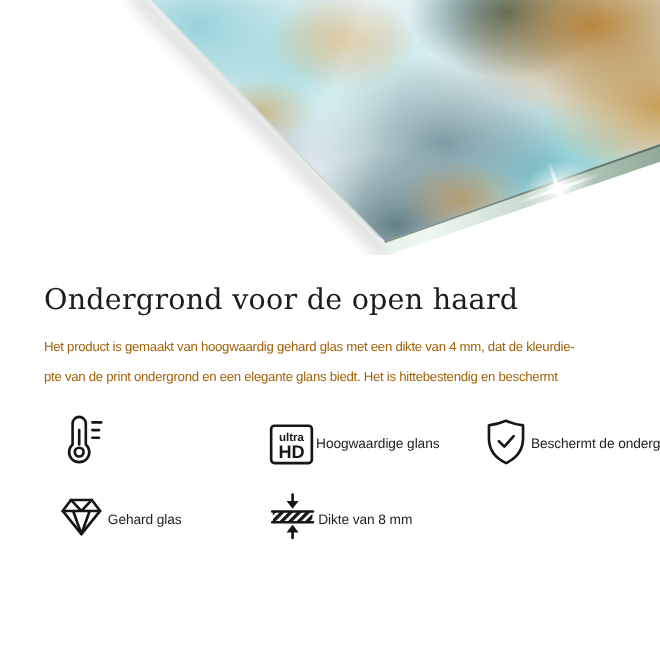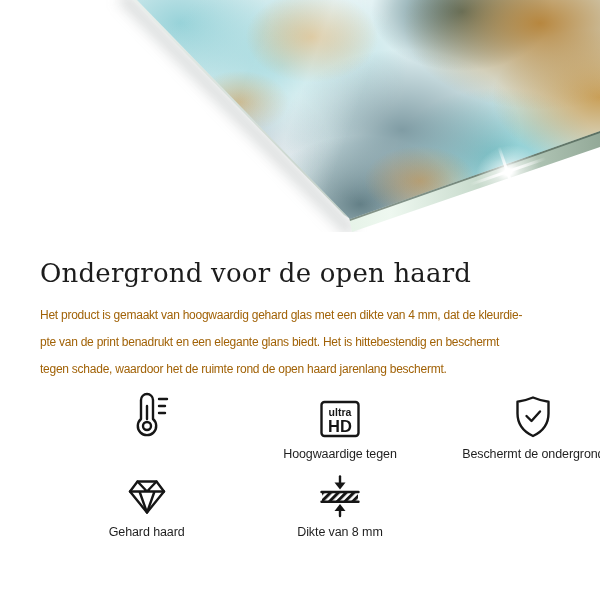--- a/index.html
+++ b/index.html
@@ -70,21 +70,21 @@
   }
   .headline span{display:block;}
   .desc{margin-top:12px;font-size:12px;line-height:27px;color:#a16207;letter-spacing:-0.25px;}
   .desc span{display:block;white-space:nowrap;}
 
   
   .features{
     display:grid;grid-template-columns:repeat(3,1fr);grid-template-rows:76px auto;
     row-gap:8px;width:580px;margin:6px 0 0 10px;
   }
-  .feature{display:flex;flex-direction:column;align-items:center;}
+  .feature{display:flex;flex-direction:row;align-items:center;}
   .icon-box{height:52px;display:flex;align-items:flex-end;justify-content:center;}
   .features .row2 .icon-box{height:46px;align-items:center;}
   .feature .label{margin-top:6px;font-size:12.5px;color:#1f1f1f;letter-spacing:-0.1px;}
   svg{display:block;}
   .stroke{fill:none;stroke:#161616;stroke-width:2.4;stroke-linecap:round;stroke-linejoin:round;}
   .fill{fill:#161616;stroke:none;}
   .uhd-top{font-family:"Liberation Sans",sans-serif;font-size:10.5px;font-weight:700;fill:#161616;}
   .uhd-bottom{font-family:"Liberation Sans",sans-serif;font-size:16.5px;font-weight:800;fill:#161616;}
 </style>
 </head>
@@ -102,22 +102,21 @@
     <div class="sparkle-v"></div>
   </div>
 </div>
 
 <div class="content">
   <h1 class="headline">
     <span>Ondergrond voor de open haard</span>
   </h1>
   <div class="desc">
     <span>Het product is gemaakt van hoogwaardig gehard glas met een dikte van 4 mm, dat de kleurdie-</span>
-    <span>pte van de print benadrukt en een elegante glans biedt. Het is hittebestendig en beschermt</span>
-    <span>tegen schade, waardoor het de ruimte rond de open haard jarenlang beschermt.</span>
+    <span>pte van de print ondergrond en een elegante glans biedt. Het is hittebestendig en beschermt</span>
   </div>
 
   <div class="features">
 
     <div class="feature">
       <div class="icon-box">
         <svg width="44" height="52" viewBox="0 0 44 52">
           <path class="stroke" d="M16 30 V11 a6 6 0 0 1 12 0 V30 A9.2 9.2 0 1 1 16 30 Z"></path>
           <path class="stroke" d="M22 17 V30" stroke-width="2.2"></path>
           <circle class="stroke" cx="22" cy="37" r="4" stroke-width="2.2"></circle>
@@ -127,41 +126,41 @@
     </div>
 
     <div class="feature">
       <div class="icon-box">
         <svg width="44" height="44" viewBox="0 0 44 44">
           <rect class="stroke" x="3.5" y="5" width="37" height="34" rx="3" stroke-width="2.6"></rect>
           <text class="uhd-top" x="22" y="19" text-anchor="middle">ultra</text>
           <text class="uhd-bottom" x="22" y="34.5" text-anchor="middle">HD</text>
         </svg>
       </div>
-      <div class="label">Hoogwaardige tegen</div>
+      <div class="label">Hoogwaardige glans</div>
     </div>
 
     <div class="feature">
       <div class="icon-box">
         <svg width="46" height="48" viewBox="0 0 46 48">
           <path class="stroke" stroke-width="2.5" d="M23 4.5 C28 6.6 33 8 38.5 8.7 V20.5 C38.5 31 32.5 38.6 23 43 C13.5 38.6 7.5 31 7.5 20.5 V8.7 C13 8 18 6.6 23 4.5 Z"></path>
           <path class="stroke" stroke-width="2.5" d="M16.5 23 l5 5 l8.5 -9.5"></path>
         </svg>
       </div>
       <div class="label">Beschermt de ondergrond</div>
     </div>
 
     <div class="feature row2">
       <div class="icon-box">
         <svg width="48" height="42" viewBox="0 0 48 42">
           <path class="stroke" stroke-width="2.3" d="M7 16.5 L14.5 6.5 H33.5 L41 16.5 L24 37.5 Z"></path>
           <path class="stroke" stroke-width="2.1" d="M7 16.5 H41 M14.5 6.5 L24 16.5 L33.5 6.5 M16.5 16.5 L24 37.5 M31.5 16.5 L24 37.5"></path>
         </svg>
       </div>
-      <div class="label">Gehard haard</div>
+      <div class="label">Gehard glas</div>
     </div>
 
 
     <div class="feature row2">
       <div class="icon-box">
         <svg width="46" height="46" viewBox="0 0 46 46">
           <defs>
             <pattern id="hatch4" width="5.5" height="5.5" patternUnits="userSpaceOnUse" patternTransform="rotate(45)">
               <rect width="3" height="5.5" fill="#161616"></rect>
             </pattern>

